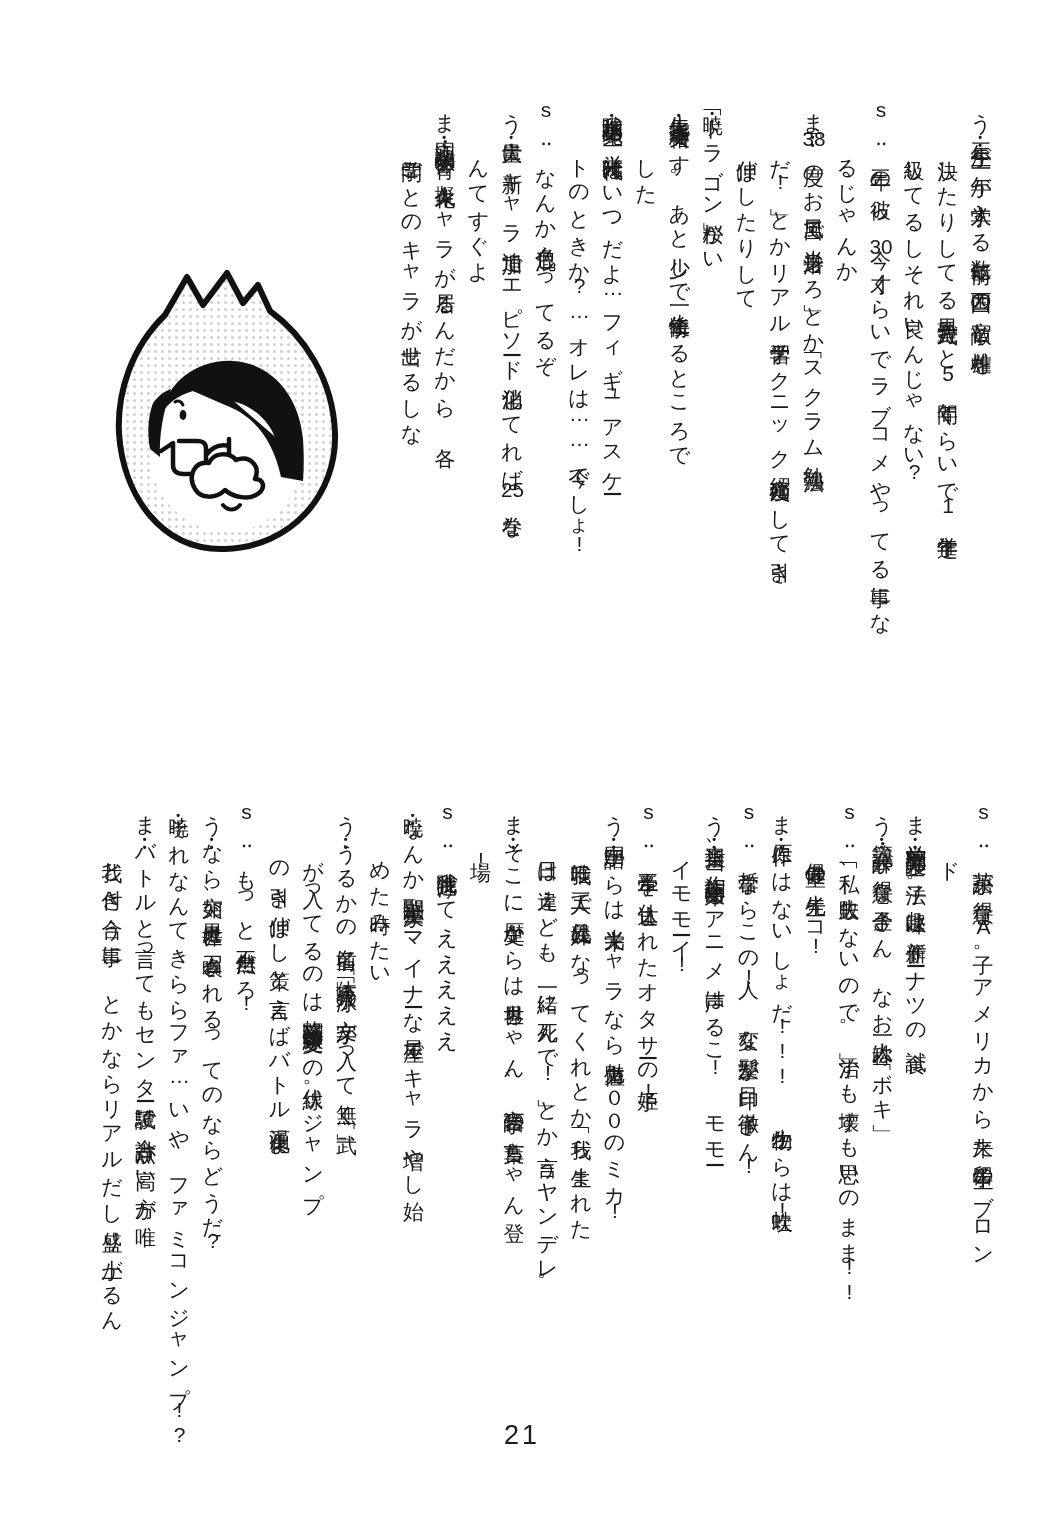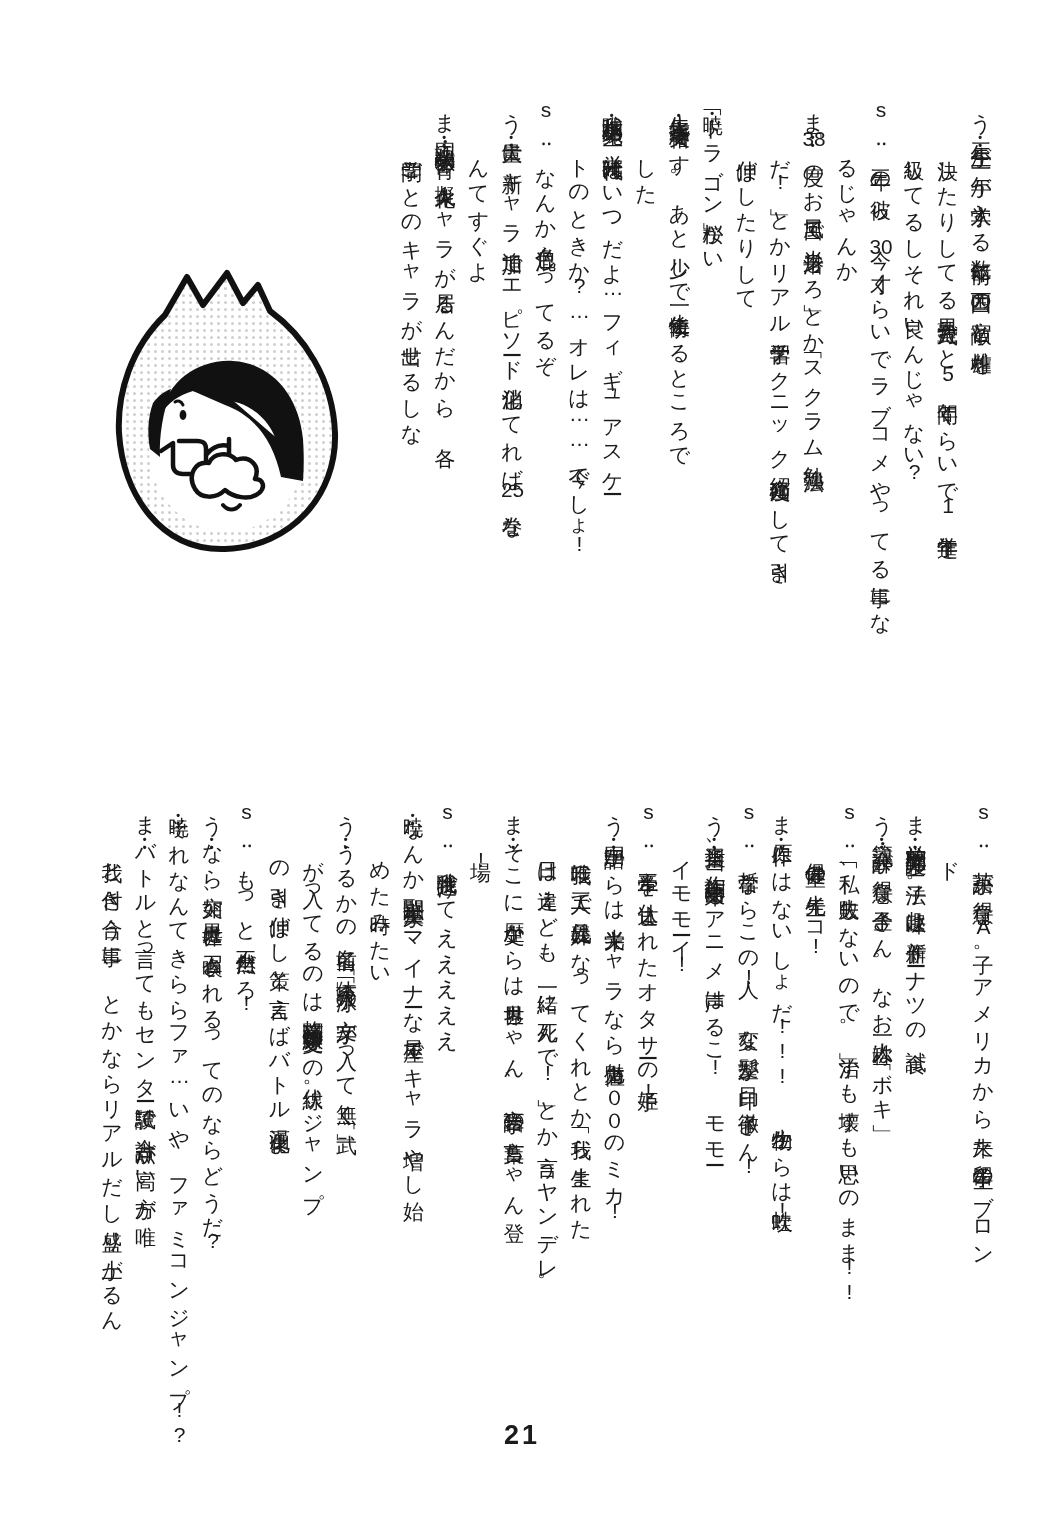--- a/index.html
+++ b/index.html
@@ -31,21 +31,21 @@
     letter-spacing:0;
   }
   #top-block{top:98px;right:60px;height:632px;}
   #bottom-block{top:800px;right:58px;height:638px;}
   .page-number{
     position:absolute;
     top:1420px;left:0;right:14px;
     text-align:center;
     font-size:27px;
     letter-spacing:3px;
-    font-weight:bold;
+    font-weight:normal;
   }
   .illustration{
     position:absolute;
     left:103px;top:243px;
     width:252px;height:322px;
   }
 </style>
 </head>
 <body>
 

